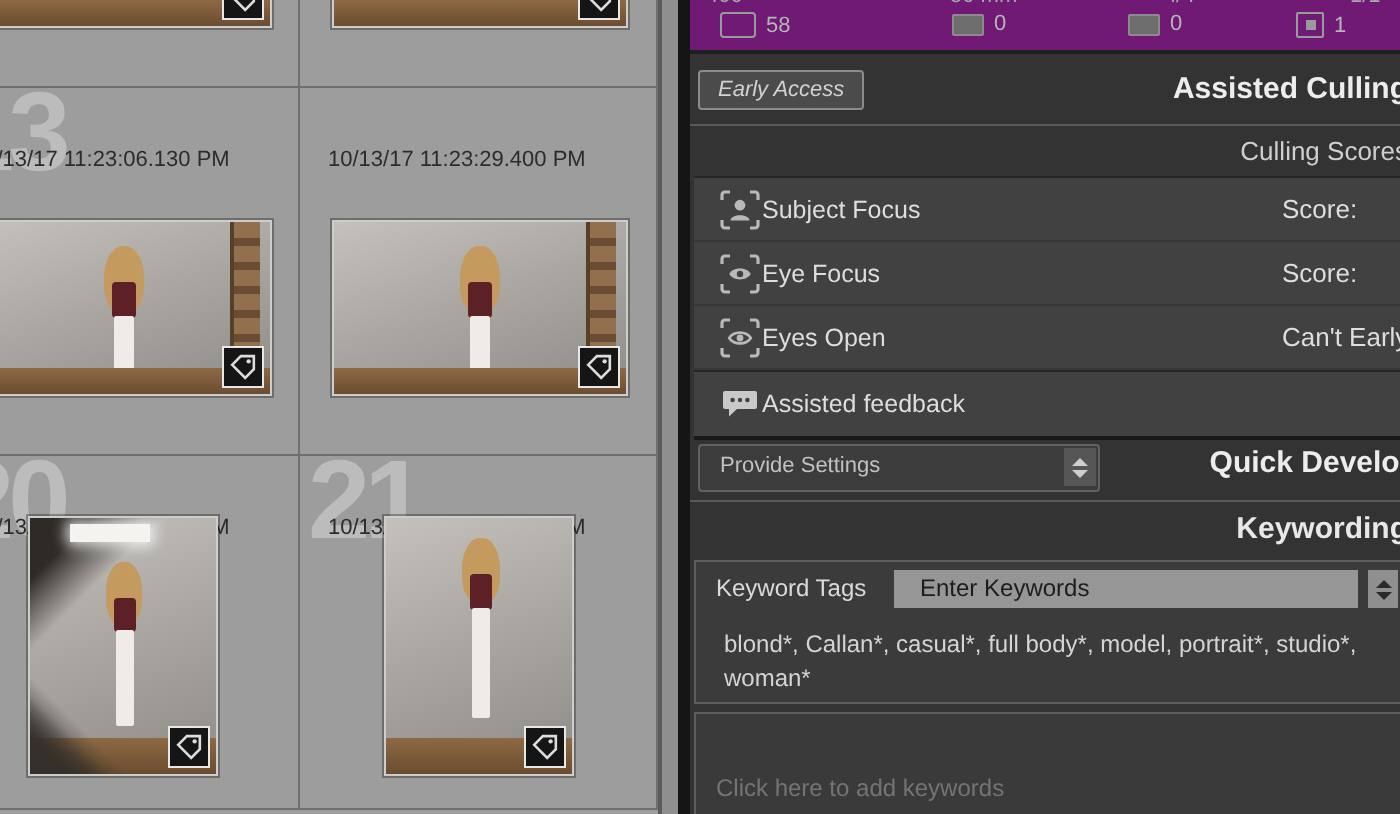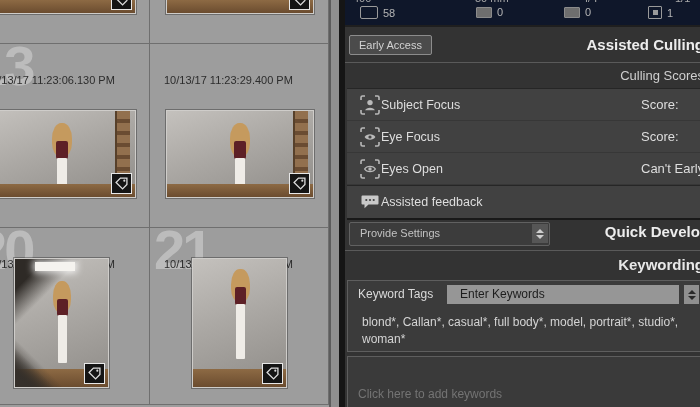--- a/index.html
+++ b/index.html
@@ -31,33 +31,33 @@
   .badge{position:absolute;right:3px;bottom:3px;width:19px;height:19px;background:#151515;
     border:1px solid #e8e8e8;display:flex;align-items:center;justify-content:center;}
 
   .grid-scrollbar{position:absolute;left:329px;top:0;width:10px;height:407px;
     background:#8f8f8f;border-left:2px solid #5c5c5c;}
   .panel-gutter{position:absolute;left:339px;top:0;width:6px;height:407px;background:#151515;}
 
   
   .panel{position:absolute;left:345px;top:0;width:360px;height:407px;background:#333;
     color:#ccc;font-size:12px;}
-  .info-strip{position:absolute;left:0;right:5px;top:0;height:25px;background:#0f172a;
+  .info-strip{position:absolute;left:0;right:5px;top:0;height:25px;background:#701a75;
     border-bottom:2px solid #1f1f1f;overflow:hidden;}
   .iso-frag{position:absolute;top:-8px;font-size:11px;color:#a8a8a8;white-space:nowrap;}
   .count{position:absolute;top:6px;display:flex;align-items:center;gap:5px;
     font-size:11px;color:#b5b5b5;}
   .ic-photo{width:16px;height:11px;border:1px solid #9a9a9a;border-radius:2px;}
   .ic-flag-gray{width:14px;height:9px;background:#6e6e6e;border:1px solid #8b8b8b;border-radius:1px;}
   .ic-flag{width:12px;height:11px;border:1px solid #9a9a9a;border-radius:1px;
     display:flex;align-items:center;justify-content:center;}
   .ic-flag span{display:block;width:5px;height:5px;background:#9a9a9a;}
 
   .early-access{position:absolute;left:4px;top:35px;padding:3px 9px;background:#4b4b4b;
-    border:1px solid #8c8c8c;border-radius:2px;color:#d2d2d2;font-size:11px;}
+    border:1px solid #8c8c8c;border-radius:2px;color:#d2d2d2;font-size:11px;font-style:italic;}
   .title-main{position:absolute;right:1px;top:36px;font-size:15px;font-weight:bold;
     color:#ededed;white-space:nowrap;}
   .rule{position:absolute;left:0;right:-2px;height:1px;background:#5a5a5a;}
   .sec-label{position:absolute;right:1px;font-size:13px;color:#cfcfcf;white-space:nowrap;}
   .sec-label.bold{font-size:15px;font-weight:bold;color:#e8e8e8;}
 
   .score-group{position:absolute;left:2px;right:-2px;top:88px;background:#414141;
     border-top:1px solid #262626;border-bottom:2px solid #191919;}
   .score-row{position:relative;height:31px;display:flex;align-items:center;
     padding-left:13px;border-bottom:1px solid #373737;}

